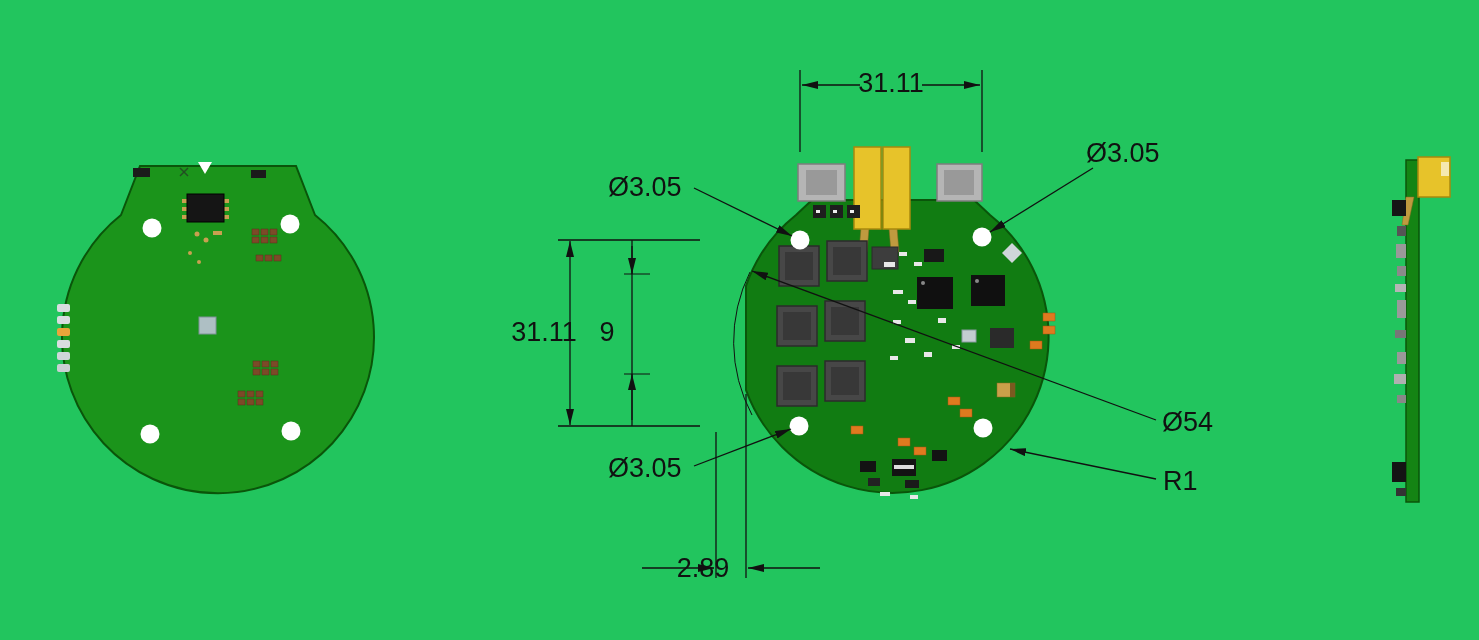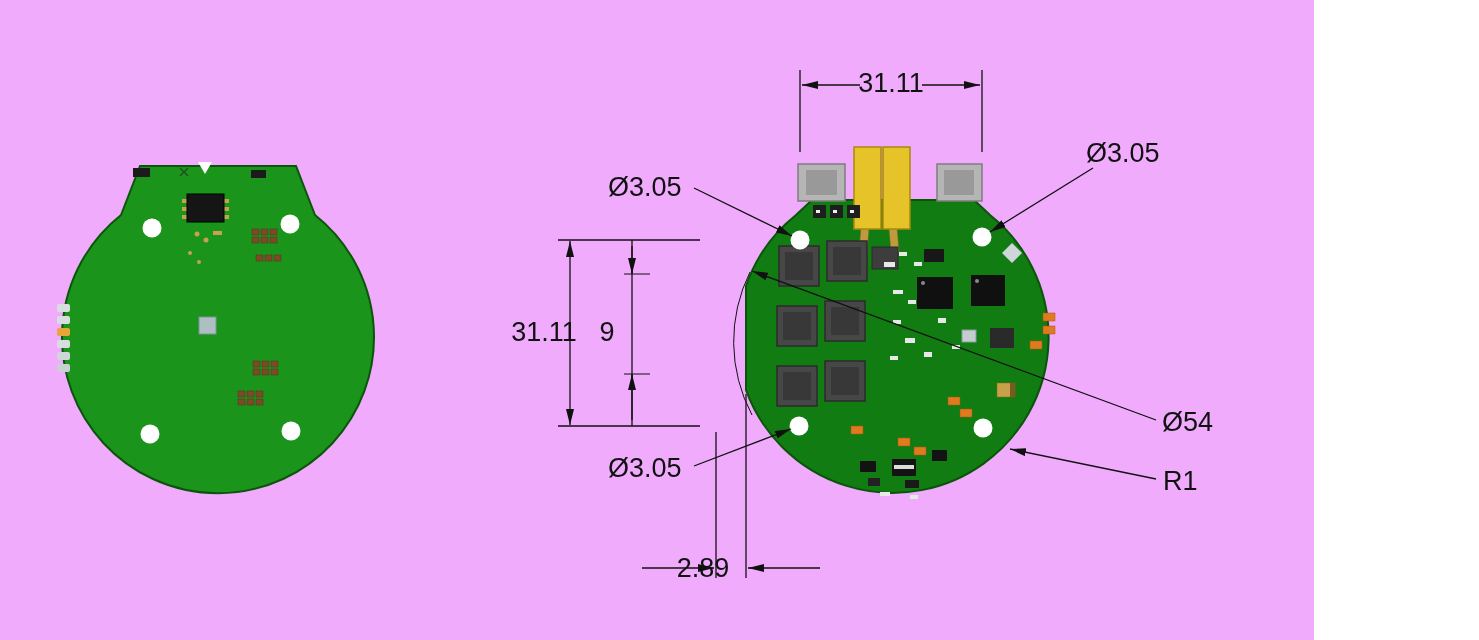--- a/index.html
+++ b/index.html
@@ -1,20 +1,20 @@
 <!DOCTYPE html>
 <html><head>
 <meta charset="utf-8">
 <title>PCB Dimension Drawing</title>
 <style>
   html,body{margin:0;padding:0;background:#ffffff;}
   #canvas{
     position:relative;
-    width:1314px;height:640px;
-    background:#f0abfc;
+    width:1479px;height:640px;
+    background:#22c55e;
     overflow:hidden;
     font-family:"Liberation Sans", sans-serif;
     text-decoration:underline;
   }
   svg{display:block;}
   .dim-text{
     font-family:"Liberation Sans", sans-serif;
     font-size:27px;
     fill:#111111;
   }

